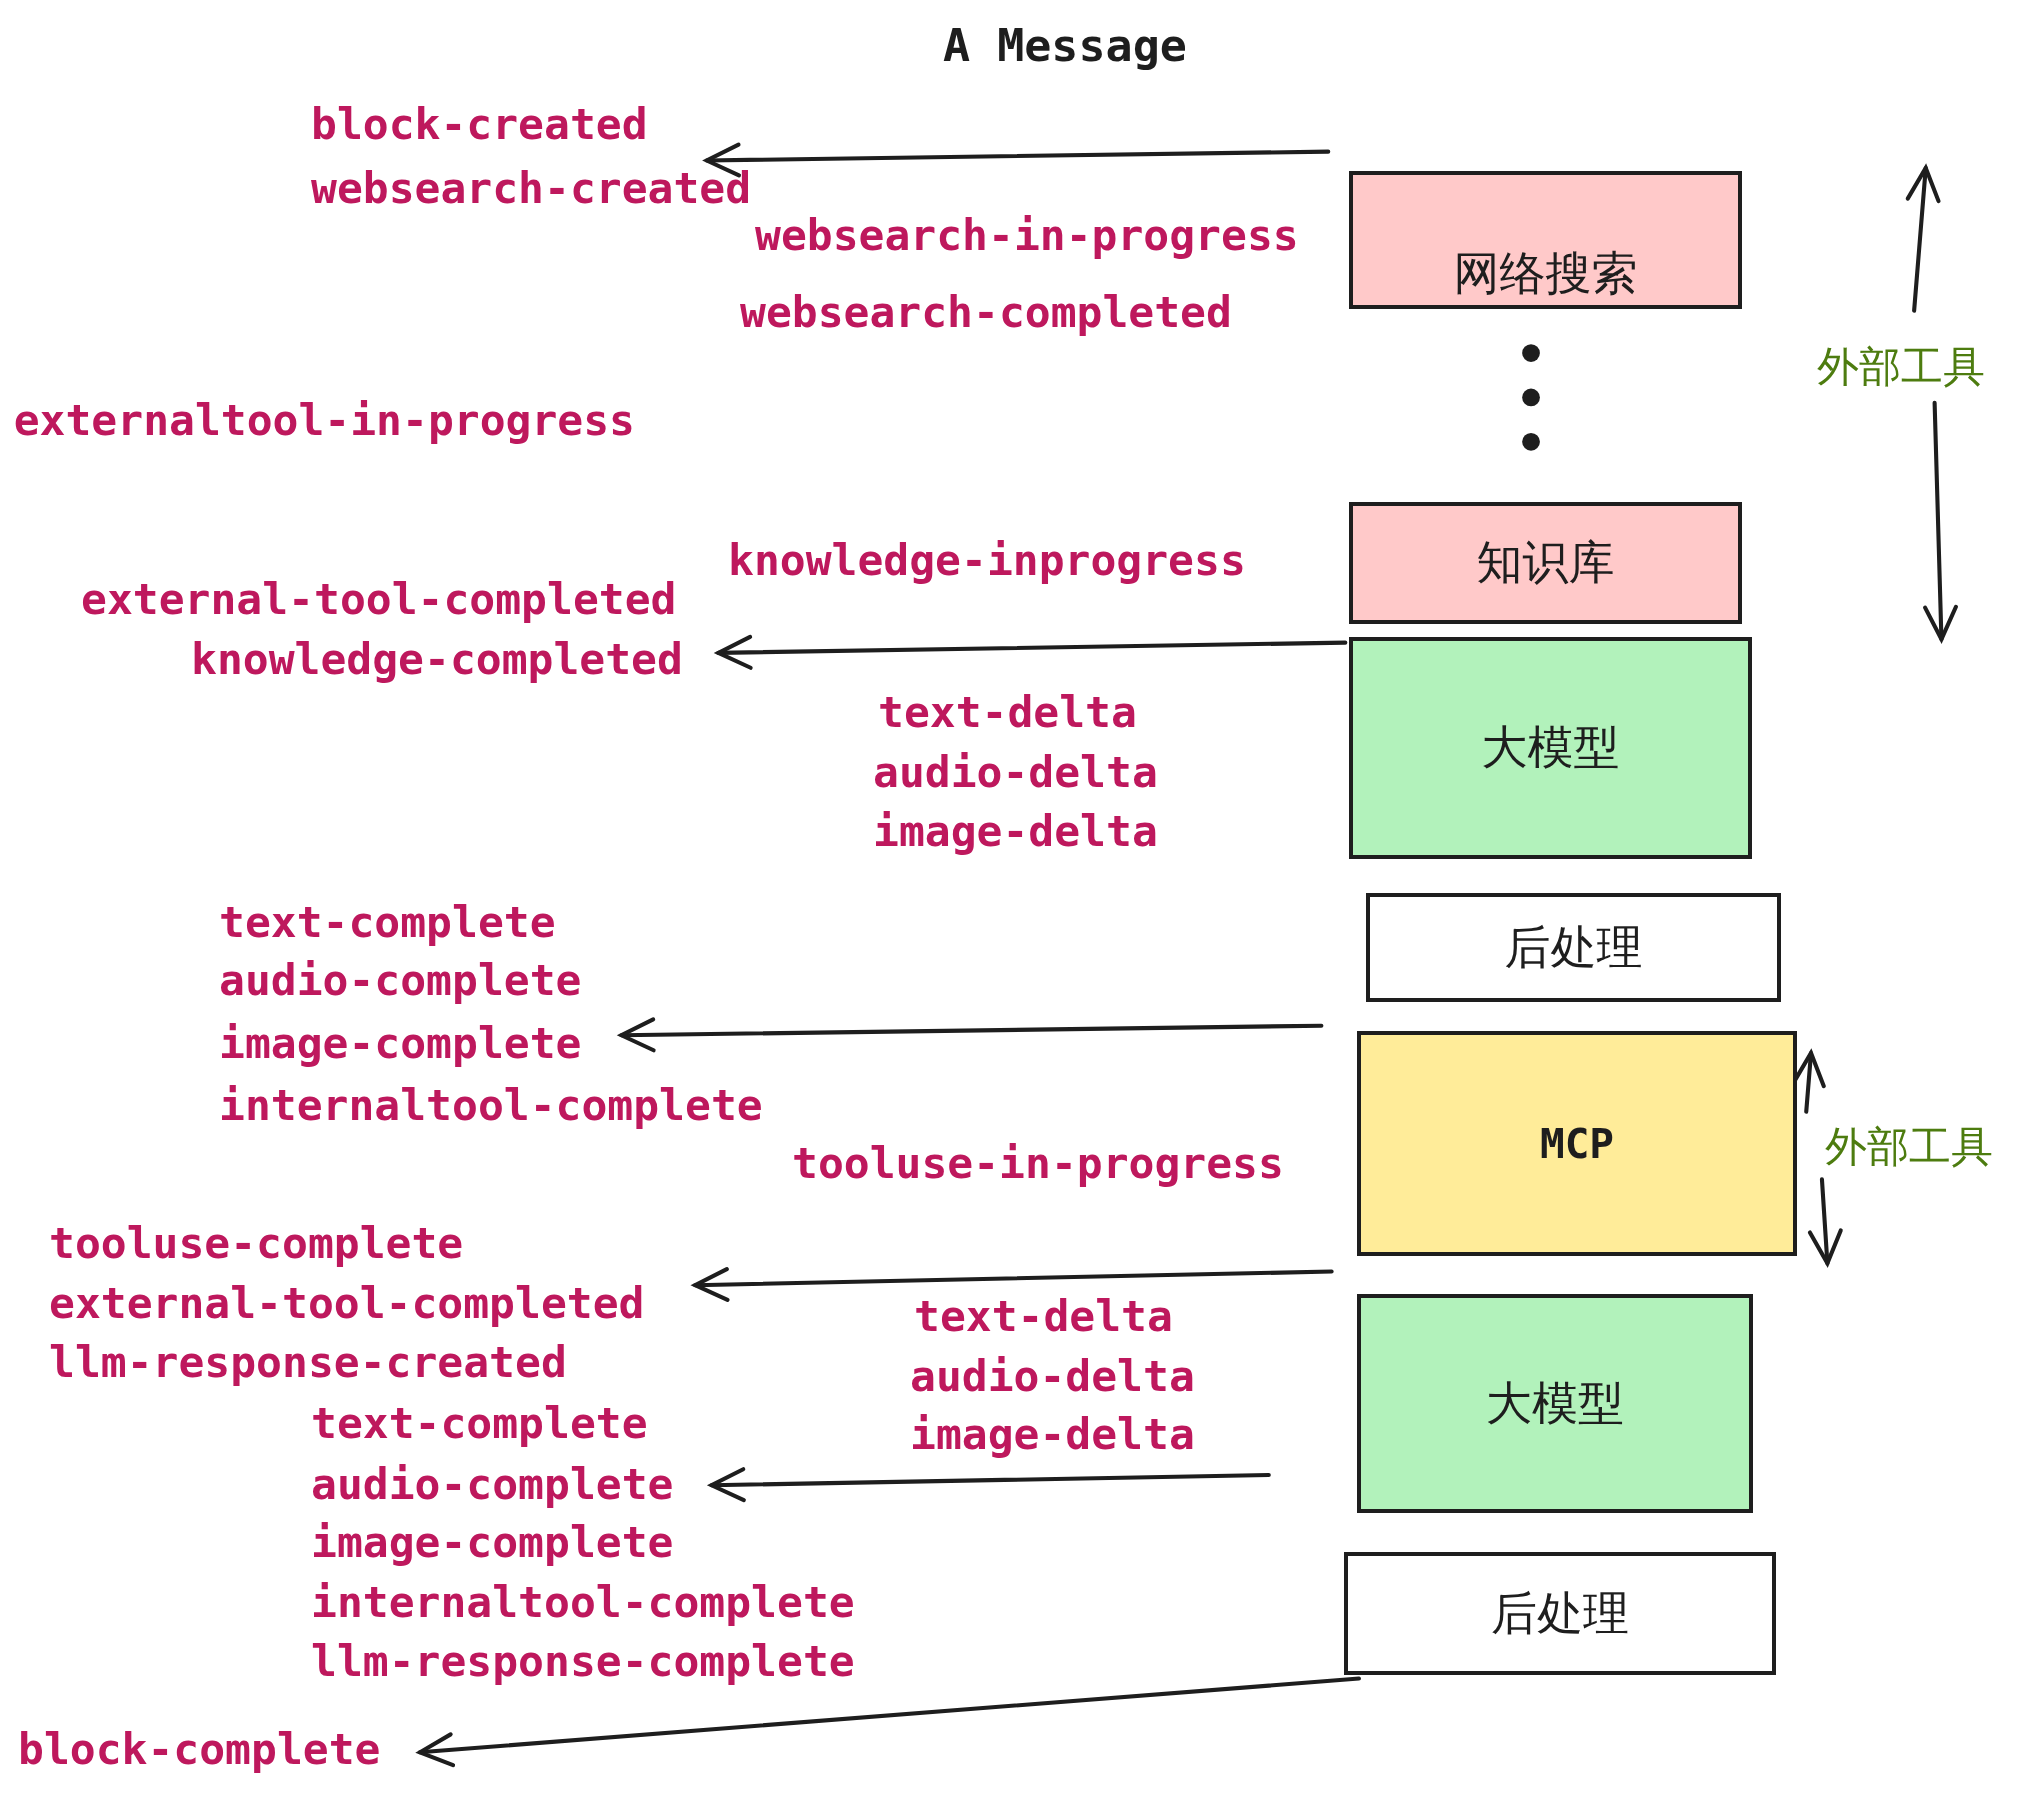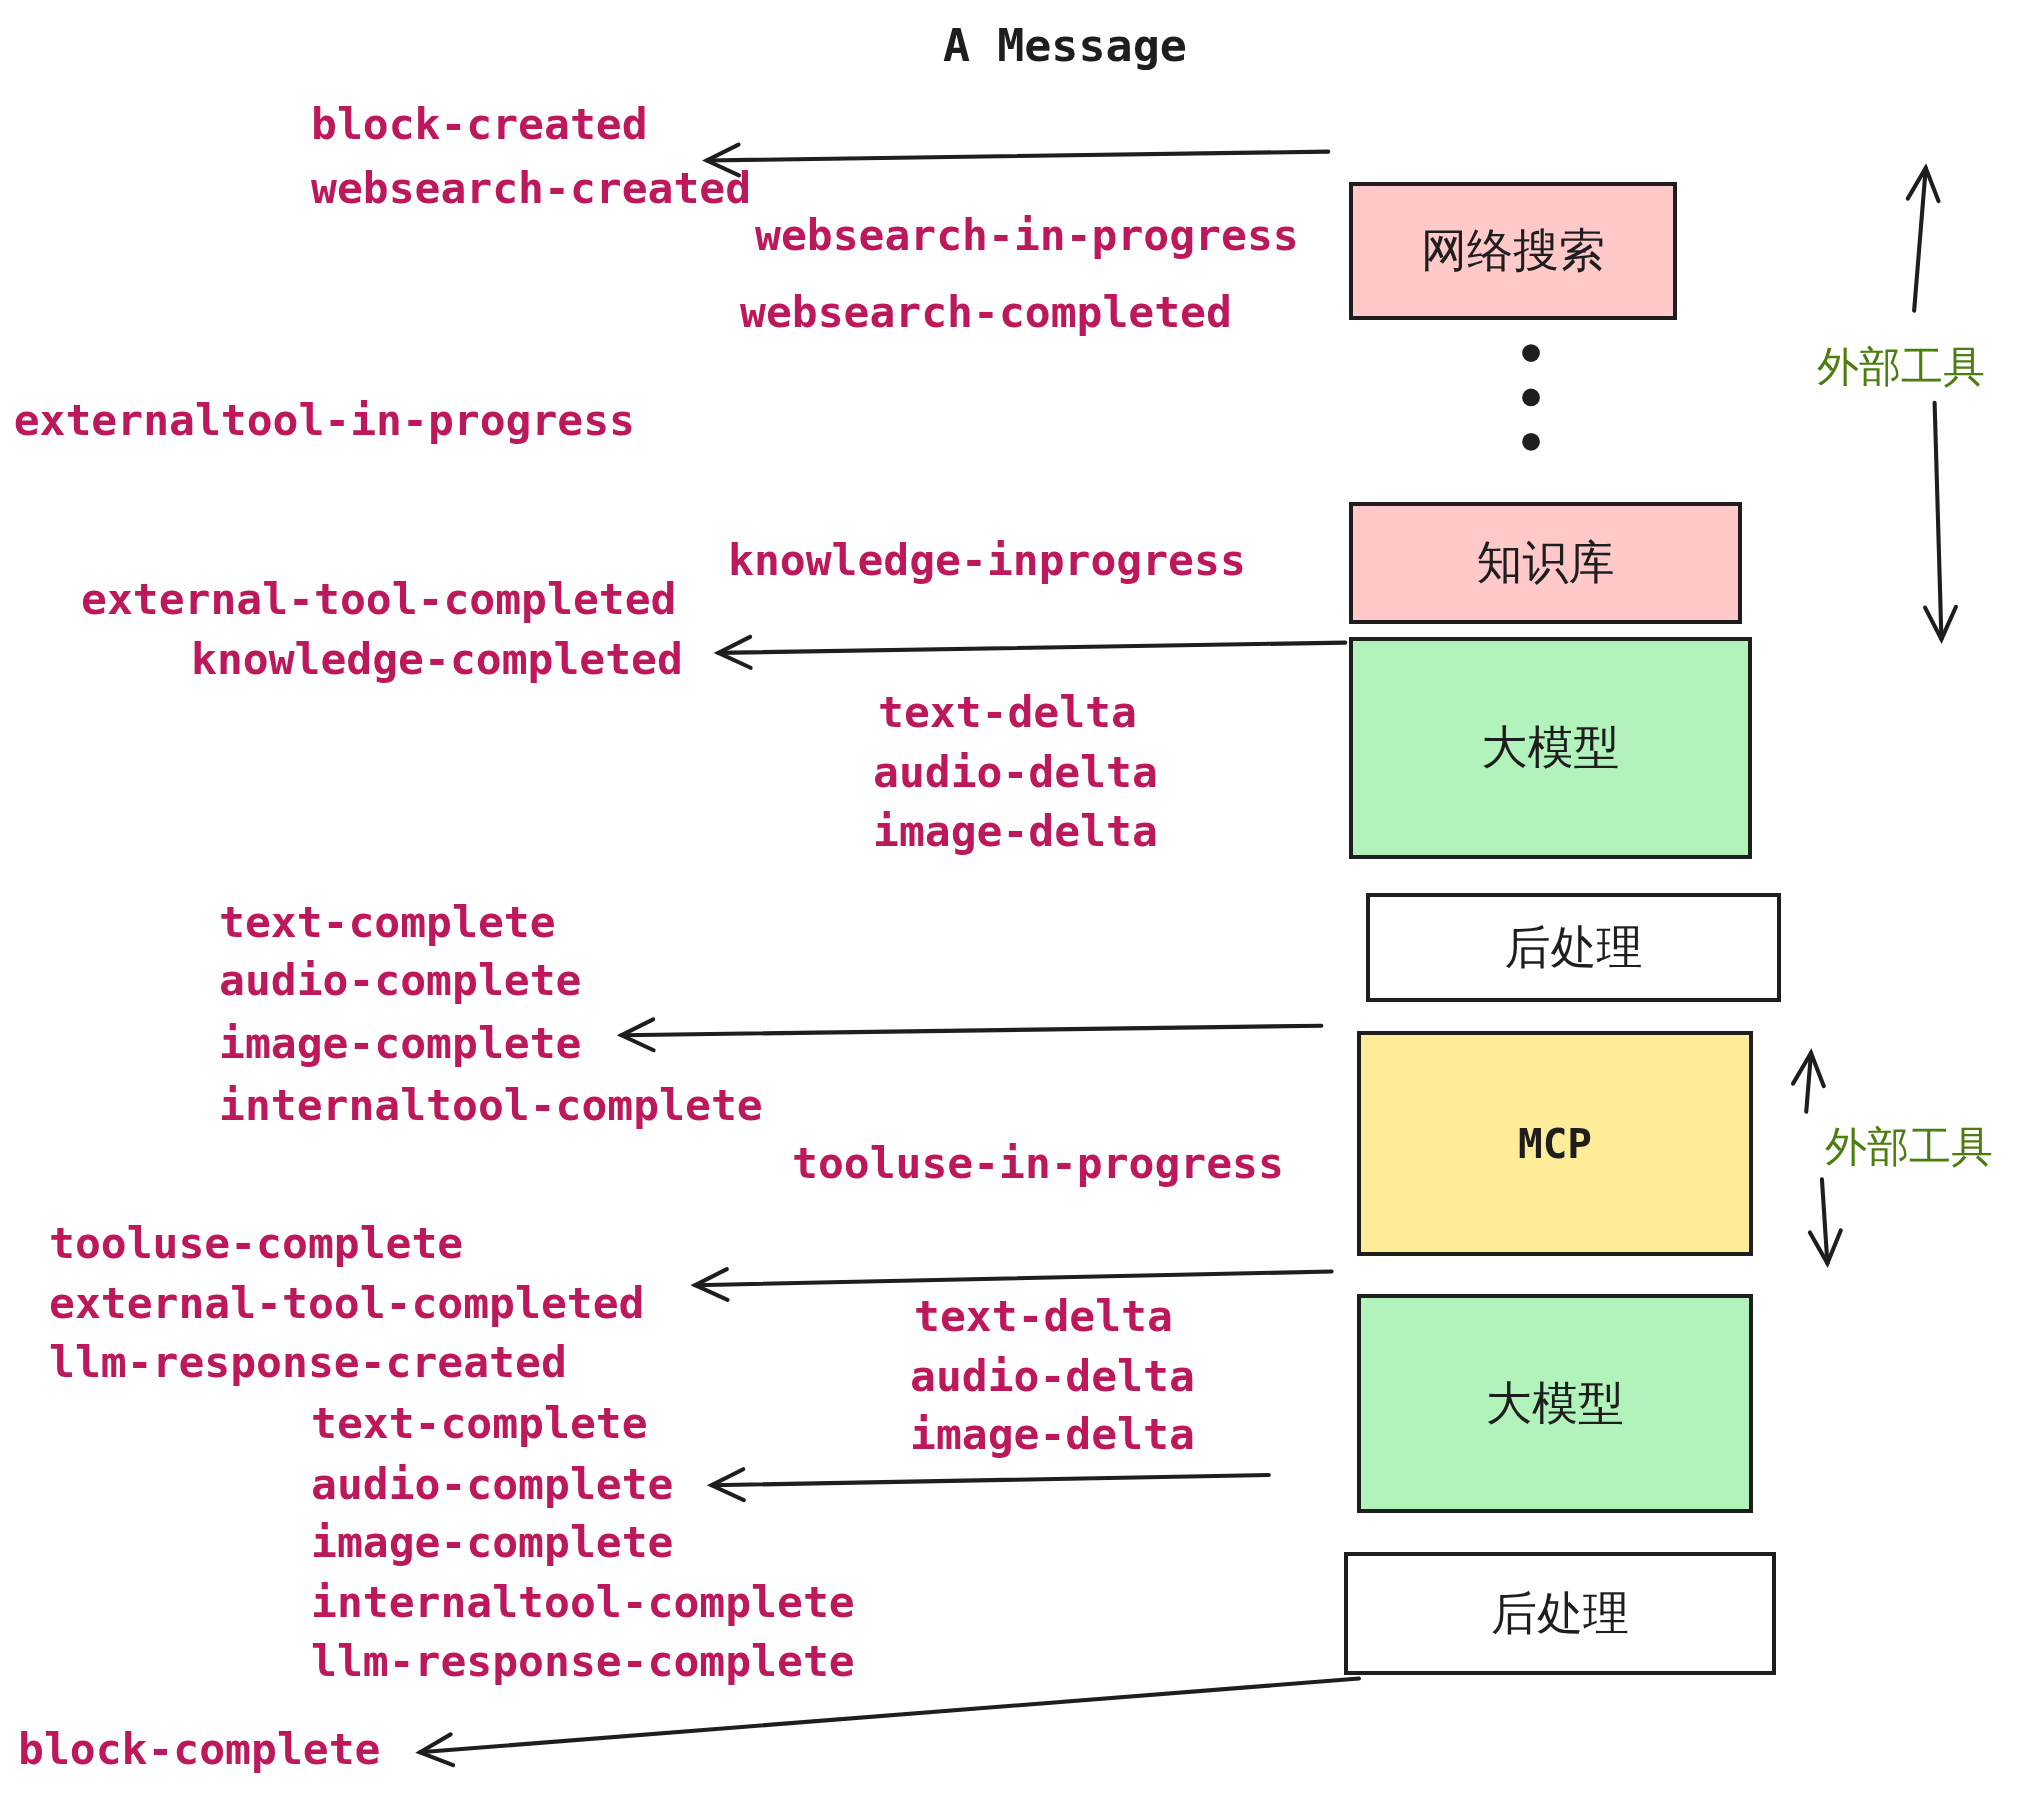--- a/index.html
+++ b/index.html
@@ -92,33 +92,33 @@
         <line x1="2645" y1="1628" x2="2652" y2="1542"></line>
         <polyline points="2625.657714949964,1586.8339605471417 2652,1542 2670.745020787623,1590.5038575339279"></polyline>
       </g>
       <g fill="none" stroke="#1e1e1e" stroke-width="6" stroke-linecap="round">
         <line x1="2668" y1="1727" x2="2676" y2="1850"></line>
         <polyline points="2695.5315248119196,1801.8074742462964 2676,1850 2650.3904882528236,1804.7434766241238"></polyline>
       </g>
     </svg>
   <div class="title">A Message</div>
   <div id="nodes">
-      <div class="node" style="left: 1349px; top: 182px; width: 328px; height: 138px; background: rgb(255, 201, 201);">
+      <div class="node" style="left: 1349px; top: 171px; width: 393px; height: 138px; background: rgb(255, 201, 201); align-items: flex-end;">
         <span>网络搜索</span>
       </div>
       <div class="node" style="left: 1349px; top: 502px; width: 393px; height: 122px; background: rgb(255, 201, 201);">
         <span>知识库</span>
       </div>
       <div class="node" style="left: 1349px; top: 637px; width: 403px; height: 222px; background: rgb(178, 242, 187);">
         <span>大模型</span>
       </div>
       <div class="node" style="left: 1366px; top: 893px; width: 415px; height: 109px; background: rgb(255, 255, 255);">
         <span>后处理</span>
       </div>
-      <div class="node mono" style="left: 1357px; top: 1031px; width: 396px; height: 225px; background: rgb(255, 236, 153);">
+      <div class="node mono" style="left: 1357px; top: 1031px; width: 440px; height: 225px; background: rgb(255, 236, 153);">
         <span>MCP</span>
       </div>
       <div class="node" style="left: 1357px; top: 1294px; width: 396px; height: 219px; background: rgb(178, 242, 187);">
         <span>大模型</span>
       </div>
       <div class="node" style="left: 1344px; top: 1552px; width: 432px; height: 123px; background: rgb(255, 255, 255);">
         <span>后处理</span>
       </div>
       <div class="evt" style="left: 311px; top: 102px;">block-created</div>
       <div class="evt" style="left: 311px; top: 166px;">websearch-created</div>

